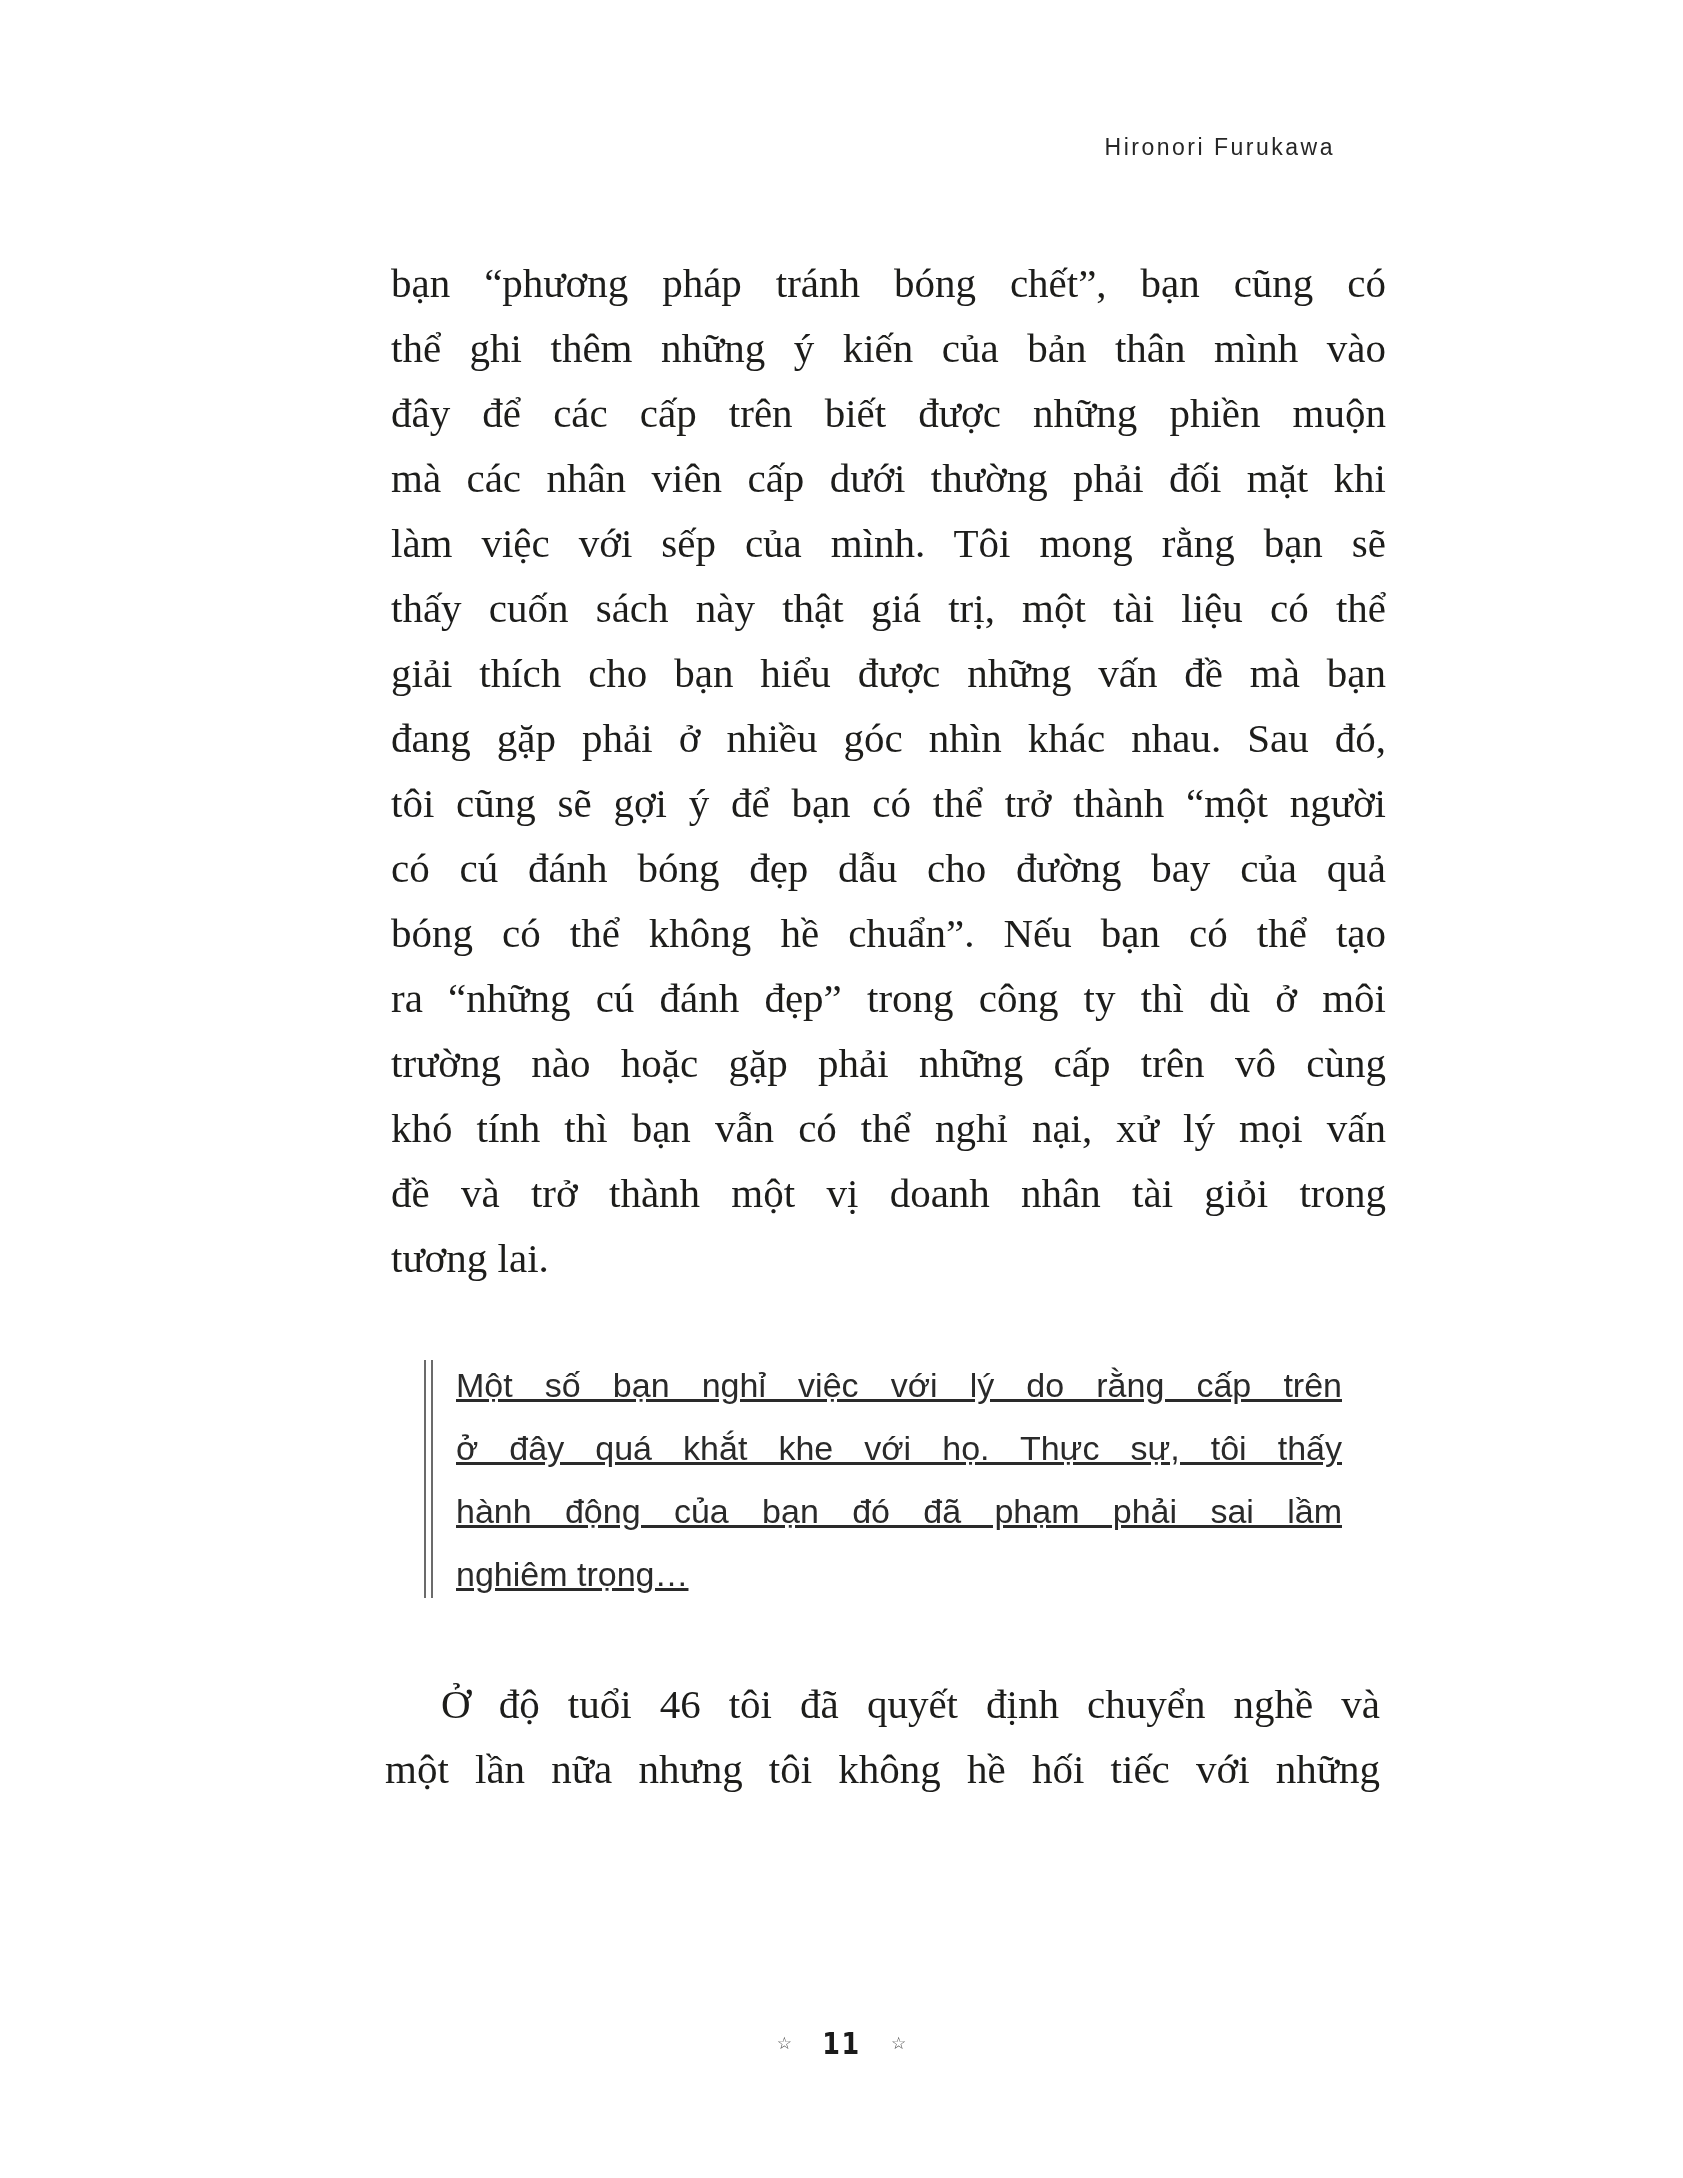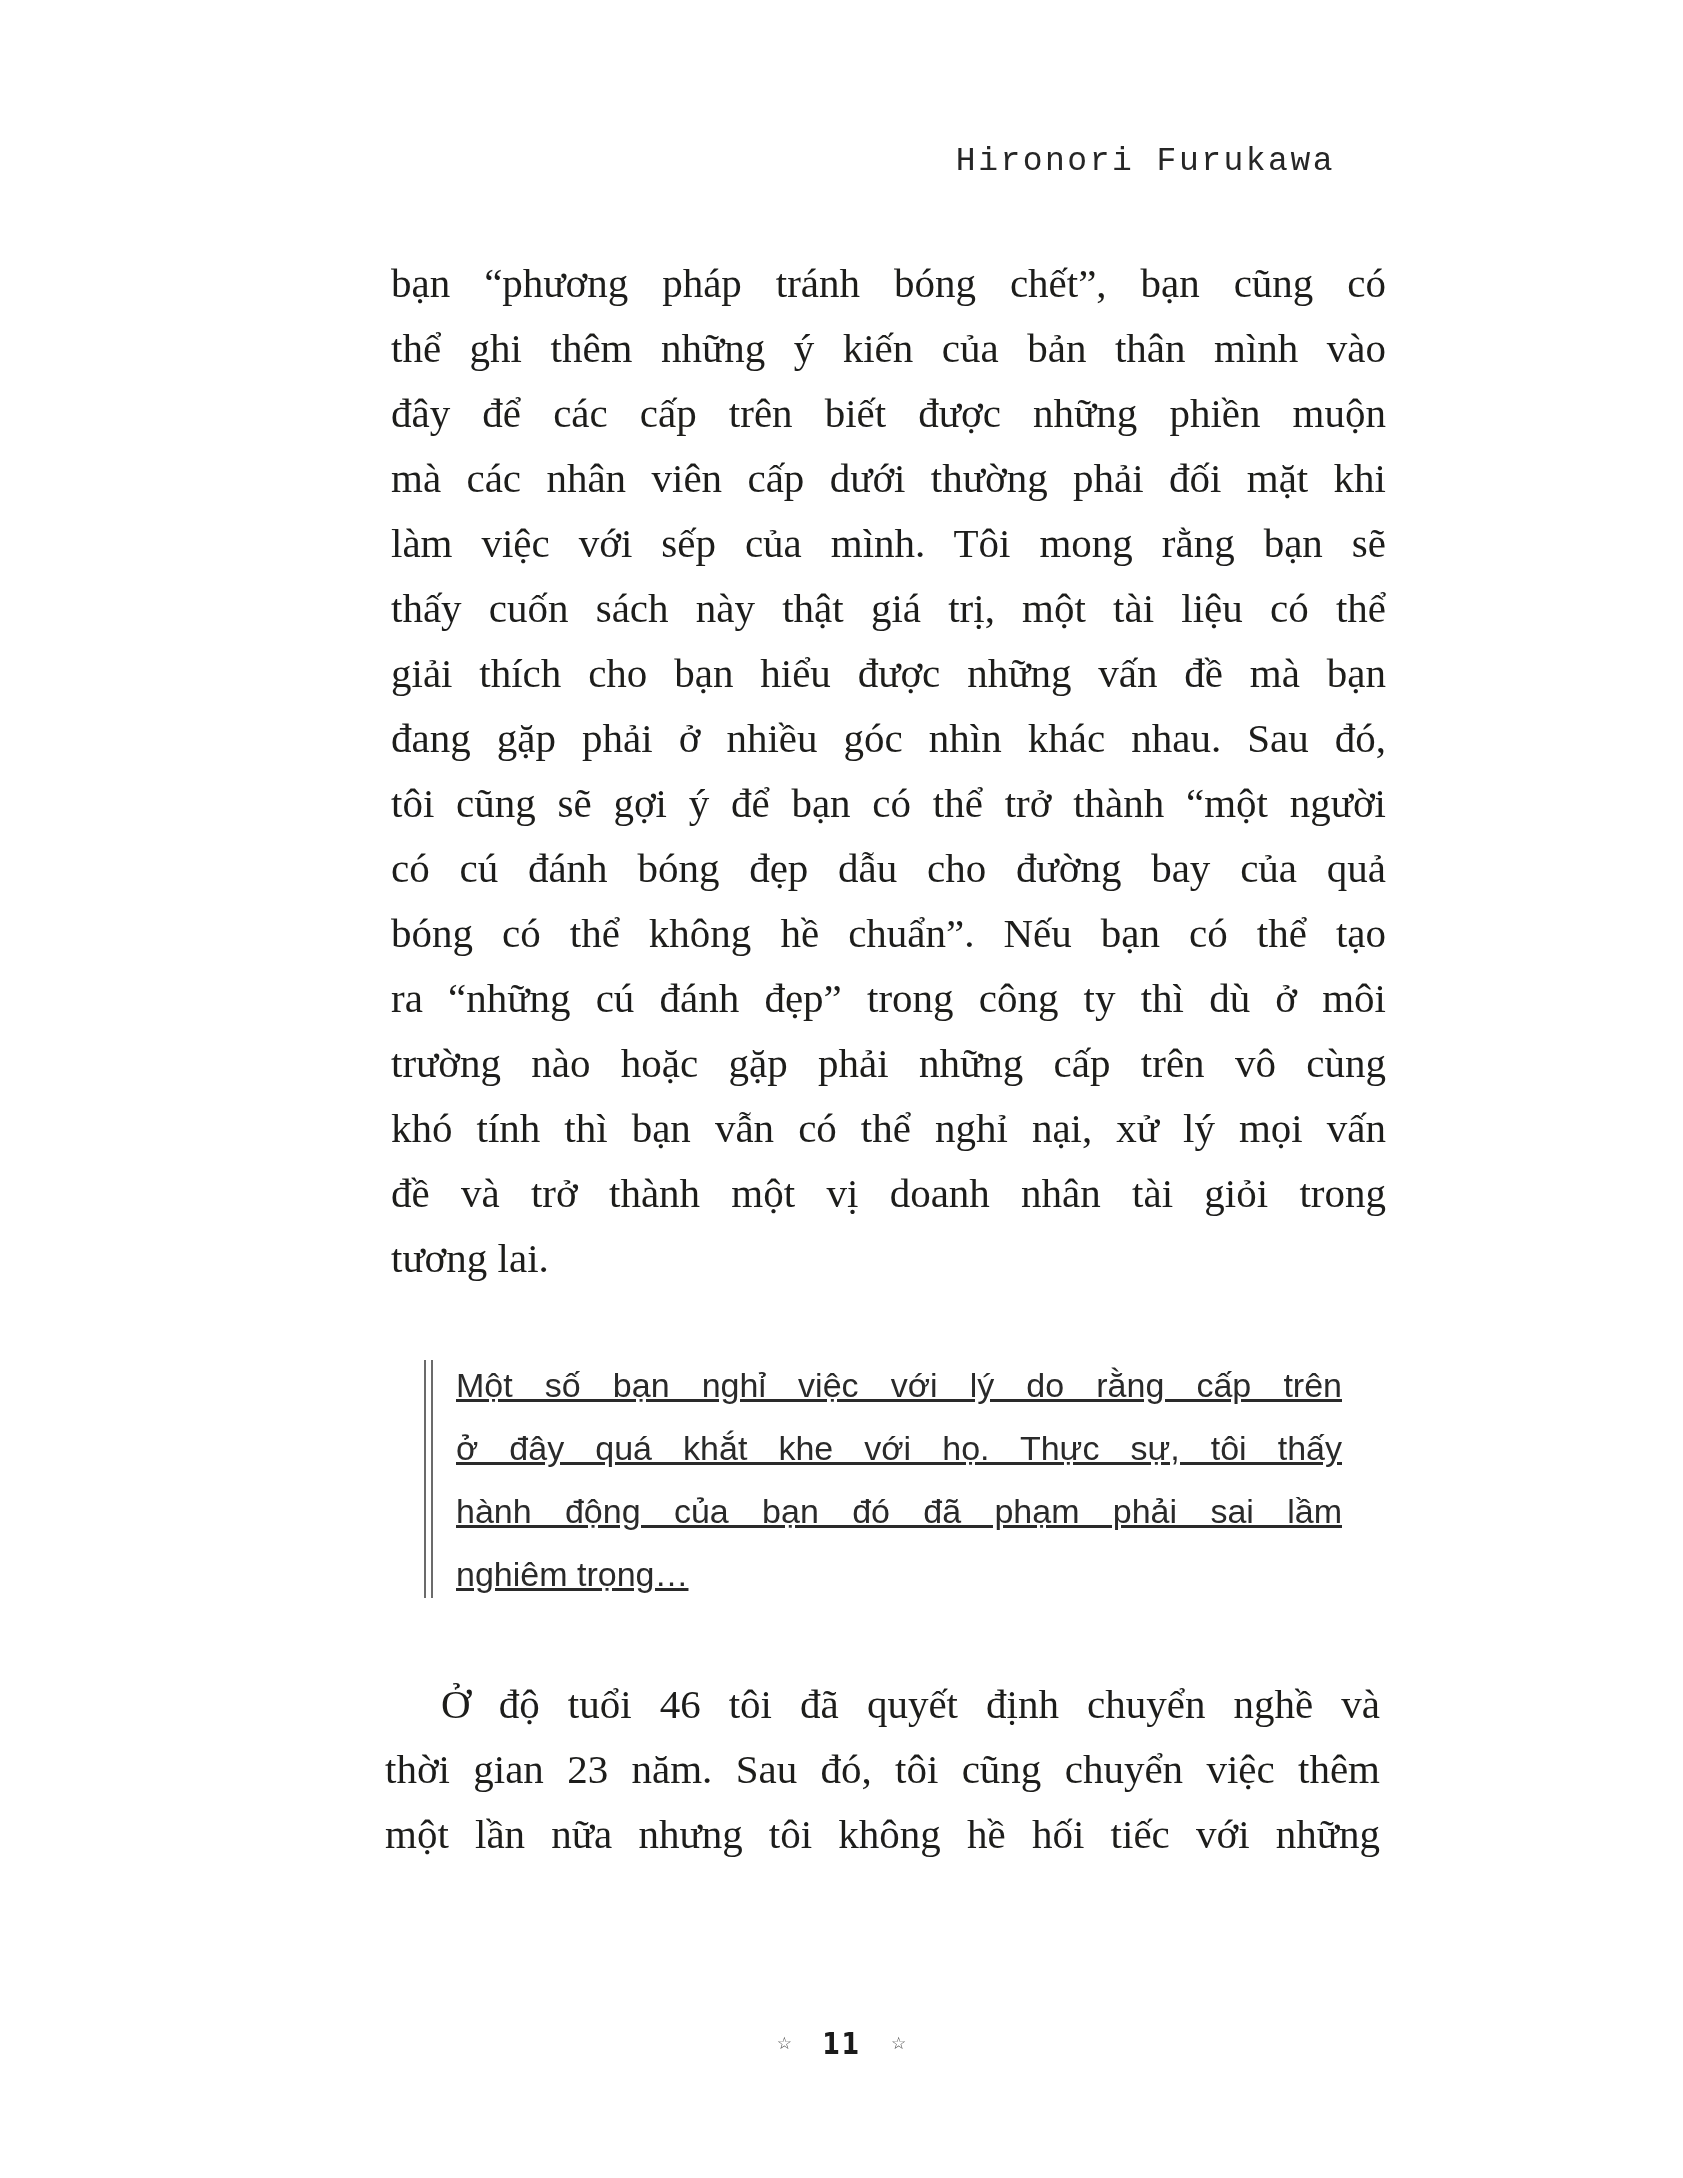--- a/index.html
+++ b/index.html
@@ -15,23 +15,23 @@
     width:1683px;height:2178px;
     background:var(--paper);
     overflow:hidden;
     font-family:"Liberation Serif","DejaVu Serif",serif;
     color:var(--ink);
     margin:0 auto;
   }
   
   .running-head{
     position:absolute;
-    top:143px;right:348px;
-    font-family:Liberation Mono, monospace;
-    font-size:33px;
+    top:134px;right:348px;
+    font-family:Liberation Sans, sans-serif;
+    font-size:23px;
     letter-spacing:2.5px;
     color:#262626;
     white-space:nowrap;
   }
   
   .para{
     position:absolute;
     left:347px;width:995px;
     font-size:41px;
     line-height:65px;
@@ -130,21 +130,20 @@
     <div class="quote-text">
         <div class="line">Một số bạn nghỉ việc với lý do rằng cấp trên</div>
         <div class="line">ở đây quá khắt khe với họ. Thực sự, tôi thấy</div>
         <div class="line">hành động của bạn đó đã phạm phải sai lầm</div>
         <div class="line last-ragged">nghiêm trọng…</div>
       </div>
   </div>
 
   <div class="para para-2">
       <div class="line indent">Ở độ tuổi 46 tôi đã quyết định chuyển nghề và</div>
-      <div class="line">thời gian 23 năm. Sau đó, tôi cũng chuyển việc thêm</div>
       <div class="line">một lần nữa nhưng tôi không hề hối tiếc với những</div>
     </div>
 
   <div class="folio">
     <span class="star">☆</span>
     <span class="num">11</span>
     <span class="star">☆</span>
   </div>
 
 </div>

